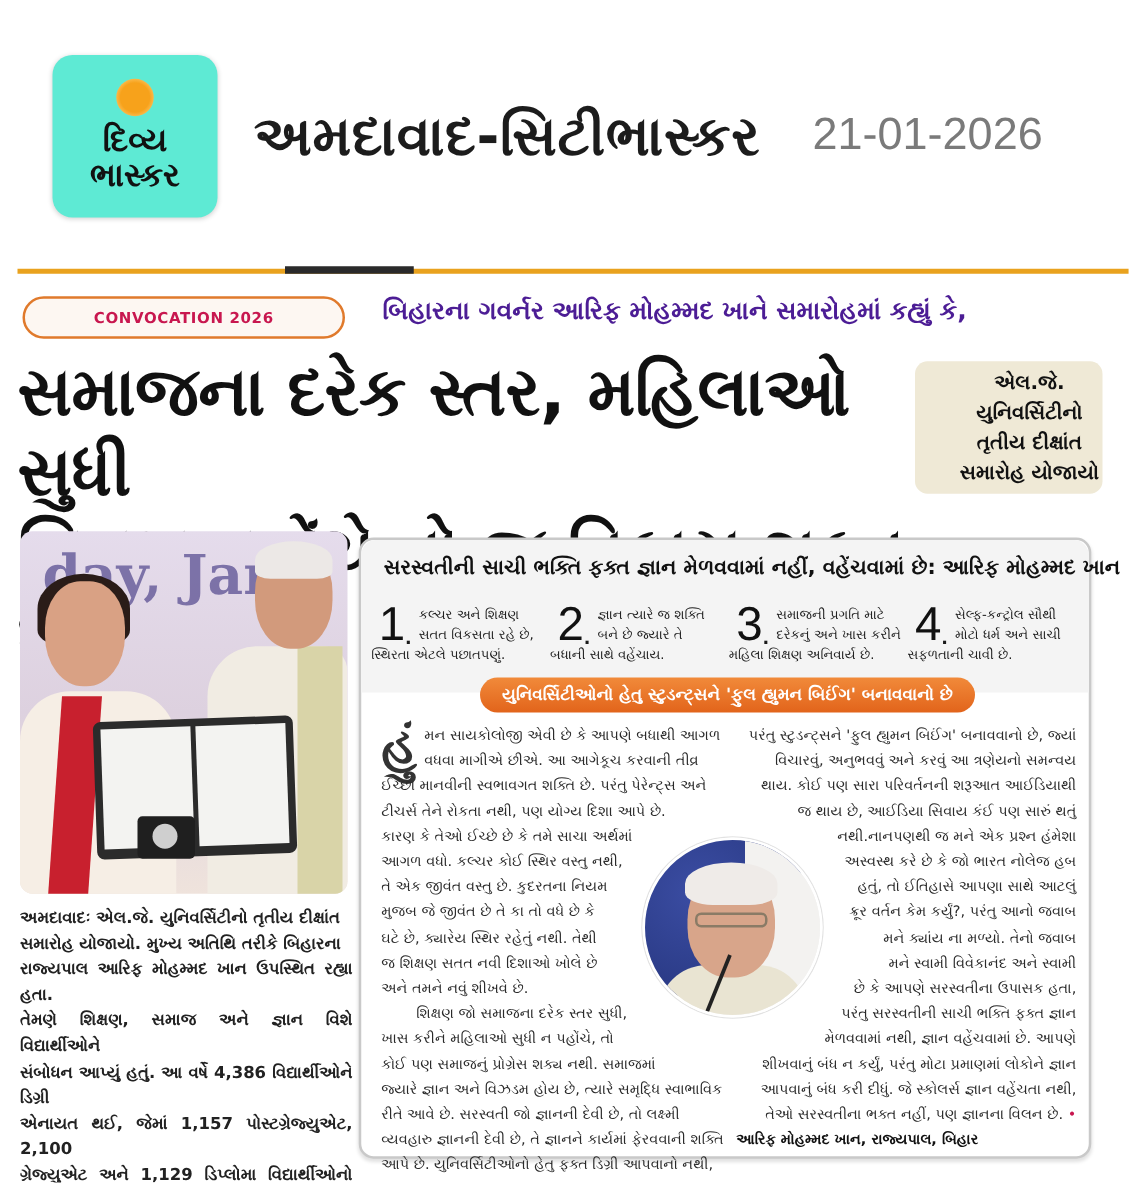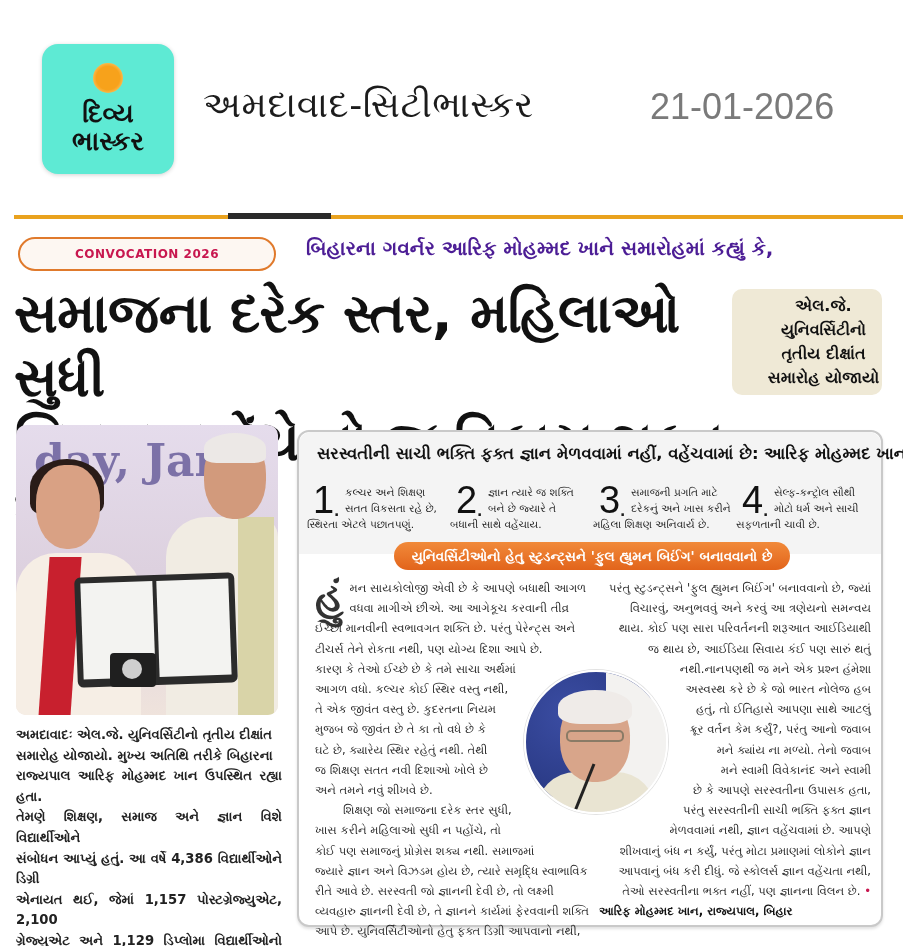--- a/index.html
+++ b/index.html
@@ -14,21 +14,21 @@
     box-shadow: 0 1px 4px rgba(0,0,0,0.18);
     display: flex; flex-direction: column; align-items: center; justify-content: center;
   }
   .logo-sun {
     width: 30px; height: 30px; border-radius: 50%;
     background: radial-gradient(circle, #f7a21b 55%, #fbbf57 75%, rgba(255,255,255,0) 78%);
     margin-bottom: 6px;
   }
   .logo-line { font-weight: bold; font-size: 26px; line-height: 28px; color: #111; letter-spacing: 0px; }
   .edition-title {
-    position: absolute; left: 203px; top: 84px; font-size: 36px; font-weight: normal; color: #1c1c1c;
+    position: absolute; left: 203px; top: 84px; font-size: 44px; font-weight: bold; color: #1c1c1c;
     letter-spacing: 0.5px;
   }
   .edition-date {
     position: absolute; left: 650px; top: 86px; font-size: 36px; font-weight: normal; color: #7a7a7a;
     font-family: "Liberation Sans", sans-serif;
   }
 
   
   .paper { position: absolute; left: 0; top: 210px; width: 903px; height: 736px; }
   .top-rule { position: absolute; left: 14px; top: 5px; width: 889px; height: 4px; background: #e9a21e; }
@@ -84,21 +84,21 @@
   .medal-box { position: absolute; left: 94px; top: 228px; width: 46px; height: 34px; background: #1f1f1f; border-radius: 4px; }
   .medal-box::after { content: ""; position: absolute; left: 12px; top: 6px; width: 20px; height: 20px; border-radius: 50%; background: #cfcfcf; }
 
   .lead-text {
     position: absolute; left: 16px; top: 725px; width: 266px; font-size: 13.2px; line-height: 20.6px; font-weight: bold;
     color: #222; text-align: justify;
   }
 
   
   .story {
-    position: absolute; left: 297px; top: 430px; width: 586px; height: 497px;
+    position: absolute; left: 287px; top: 430px; width: 586px; height: 497px;
     border: 2px solid #c9c9c9; border-radius: 12px; background: #ffffff;
     box-shadow: 0 2px 3px rgba(0,0,0,0.12);
   }
   .story-head {
     position: absolute; left: 0; top: 0; width: 100%; height: 122px; background: #f4f4f4; border-radius: 12px 12px 0 0;
   }
   .story-title { position: absolute; left: 18px; top: 12px; font-size: 16.5px; font-weight: bold; color: #111; white-space: nowrap; }
   .points { position: absolute; left: 6px; top: 48px; width: 572px; display: flex; }
   .point { width: 143px; position: relative; height: 56px; }
   .point .num { position: absolute; left: 8px; top: 0px; font-size: 38px; line-height: 40px; font-family: "Liberation Sans", sans-serif; color: #111; }

